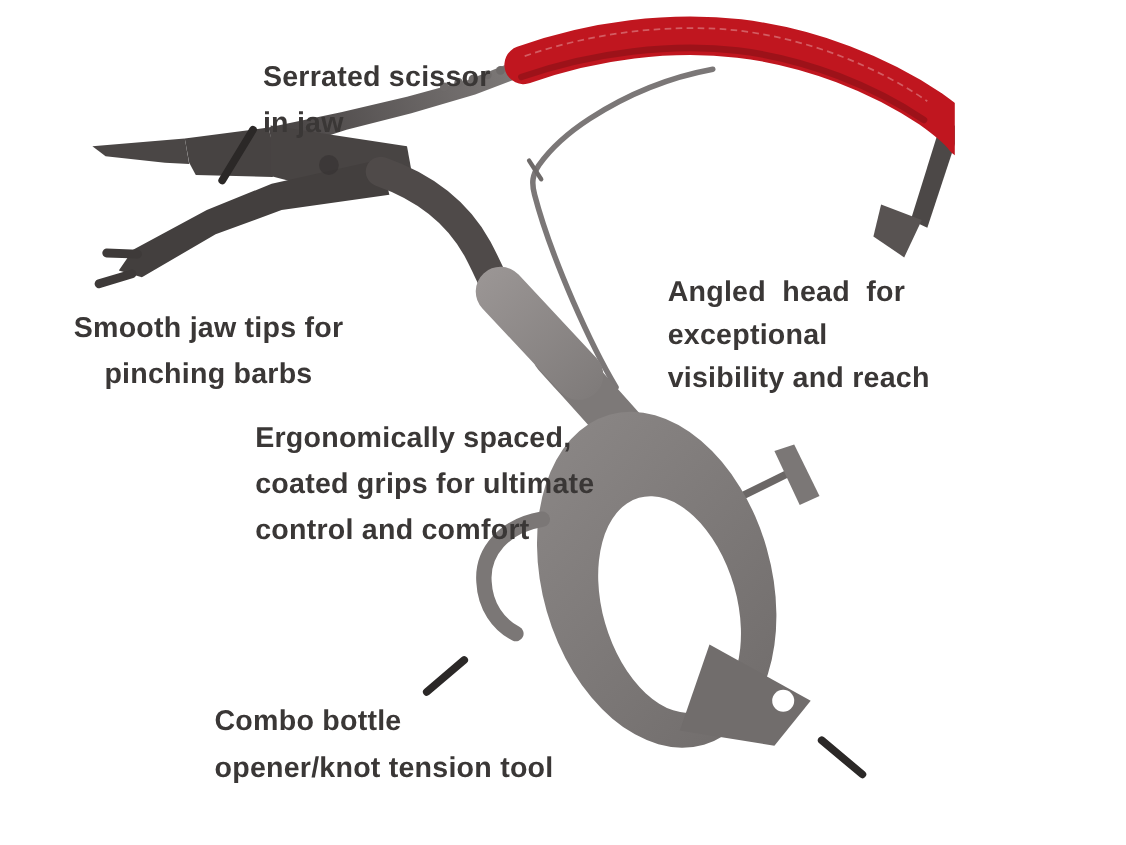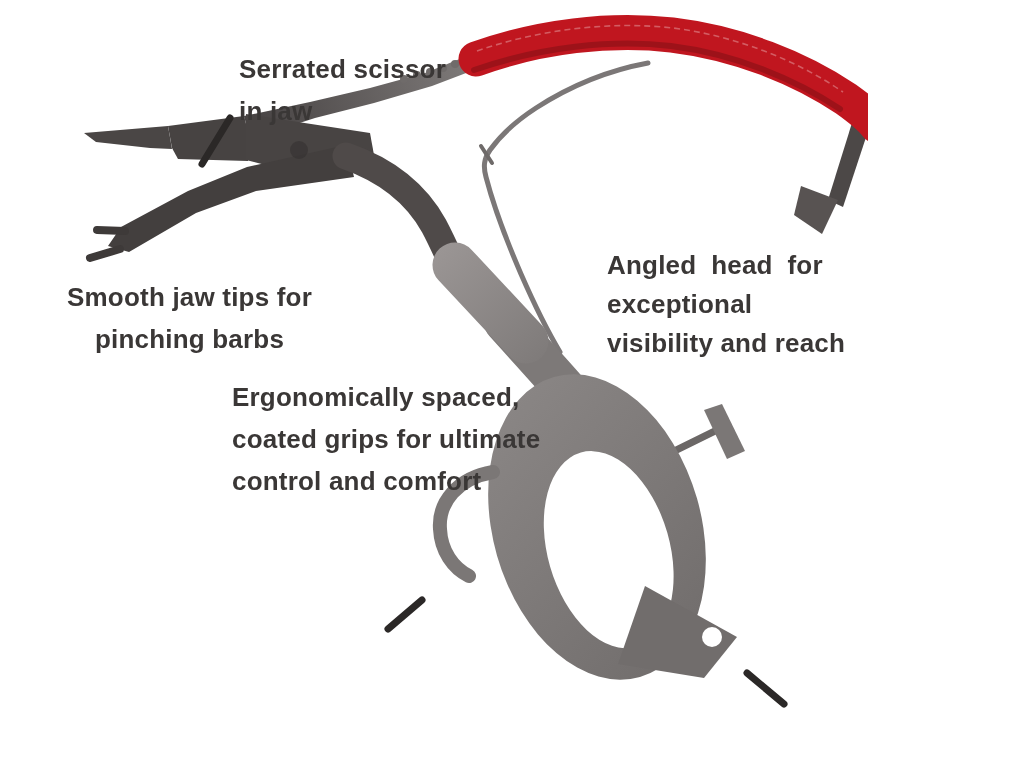--- a/index.html
+++ b/index.html
@@ -100,14 +100,16 @@
   <div class="label lbl-serrated">Serrated scissor
 in jaw</div>
   <div class="label lbl-smooth">Smooth jaw tips for
 pinching barbs</div>
   <div class="label lbl-angled">Angled  head  for
 exceptional
 visibility and reach</div>
   <div class="label lbl-ergonomic">Ergonomically spaced,
 coated grips for ultimate
 control and comfort</div>
+  <div class="label lbl-combo">Combo bottle
+opener/knot tension tool</div>
 
 </div>
 
 </body></html>

